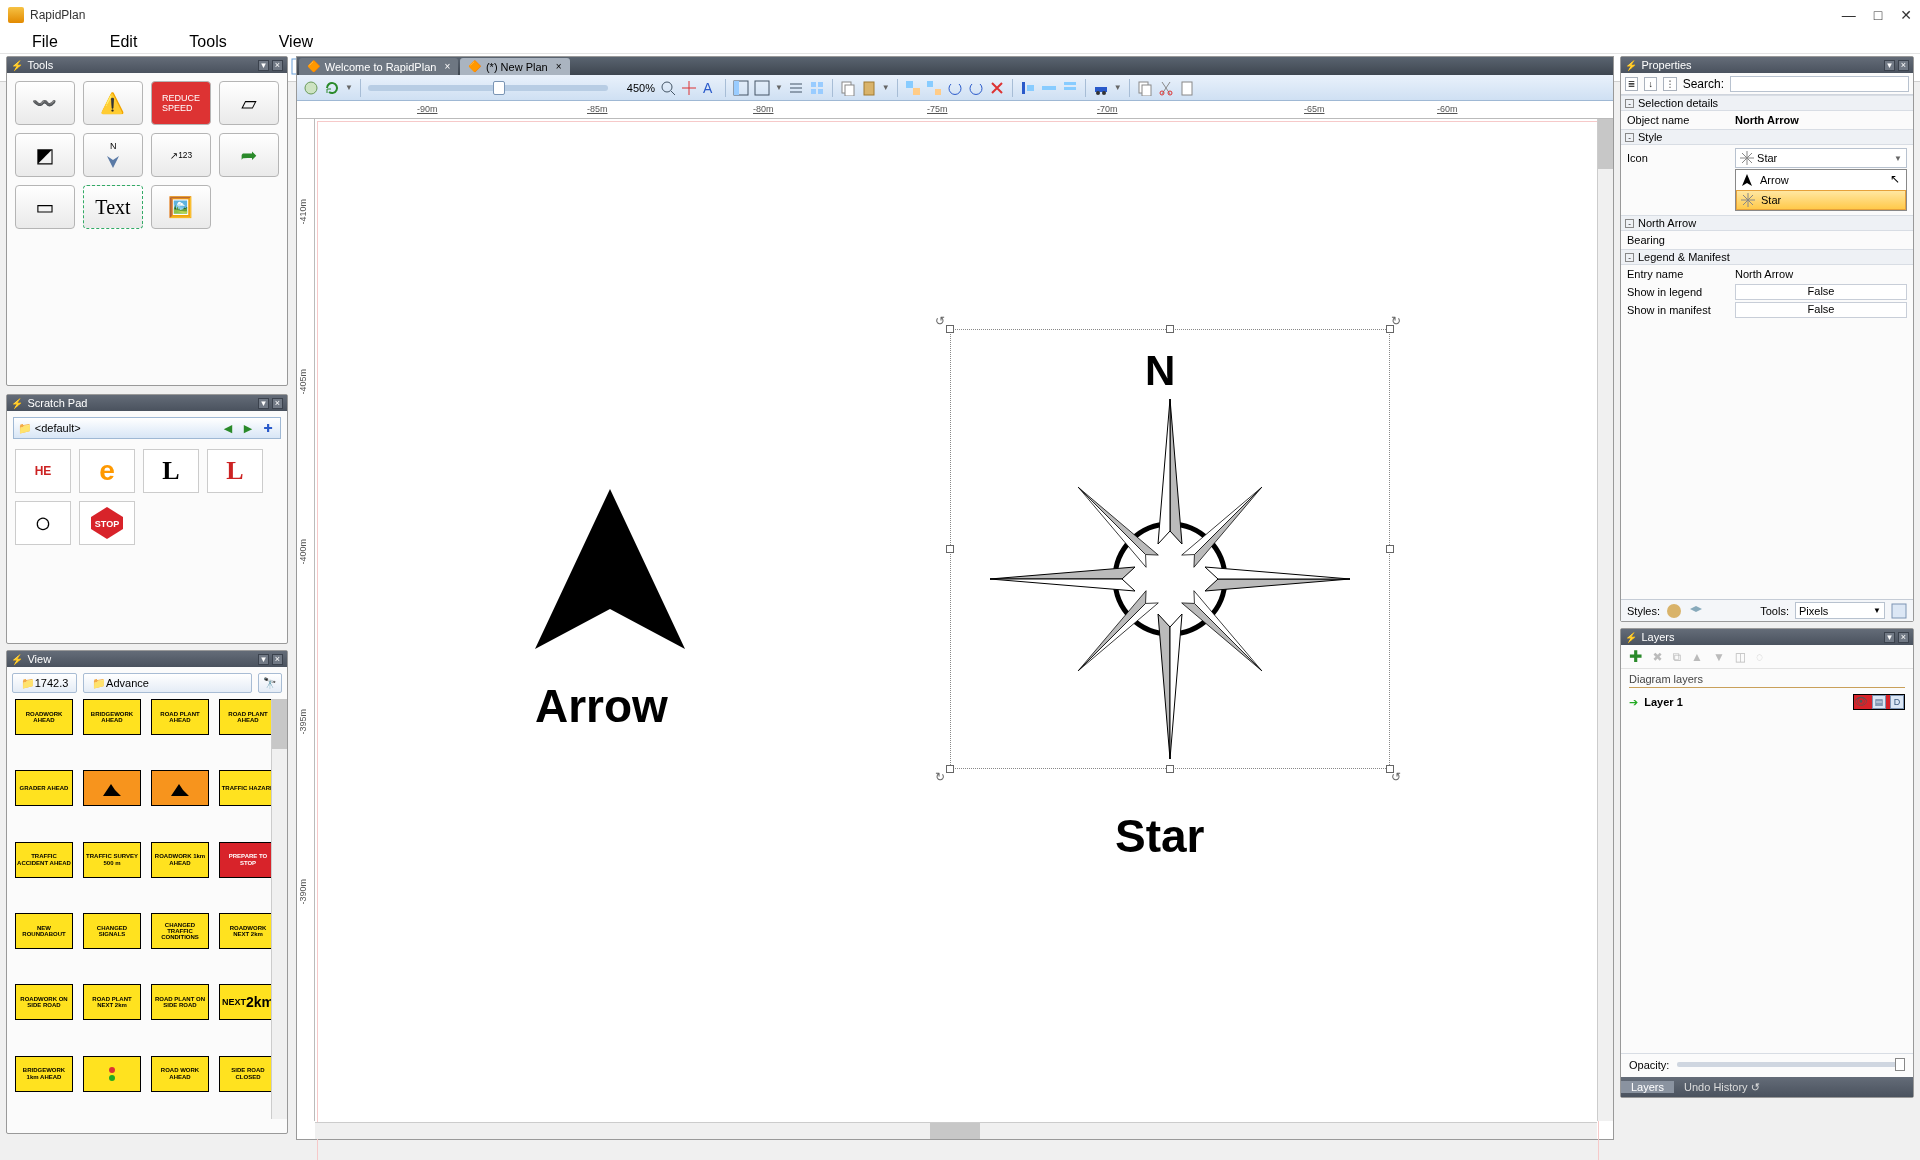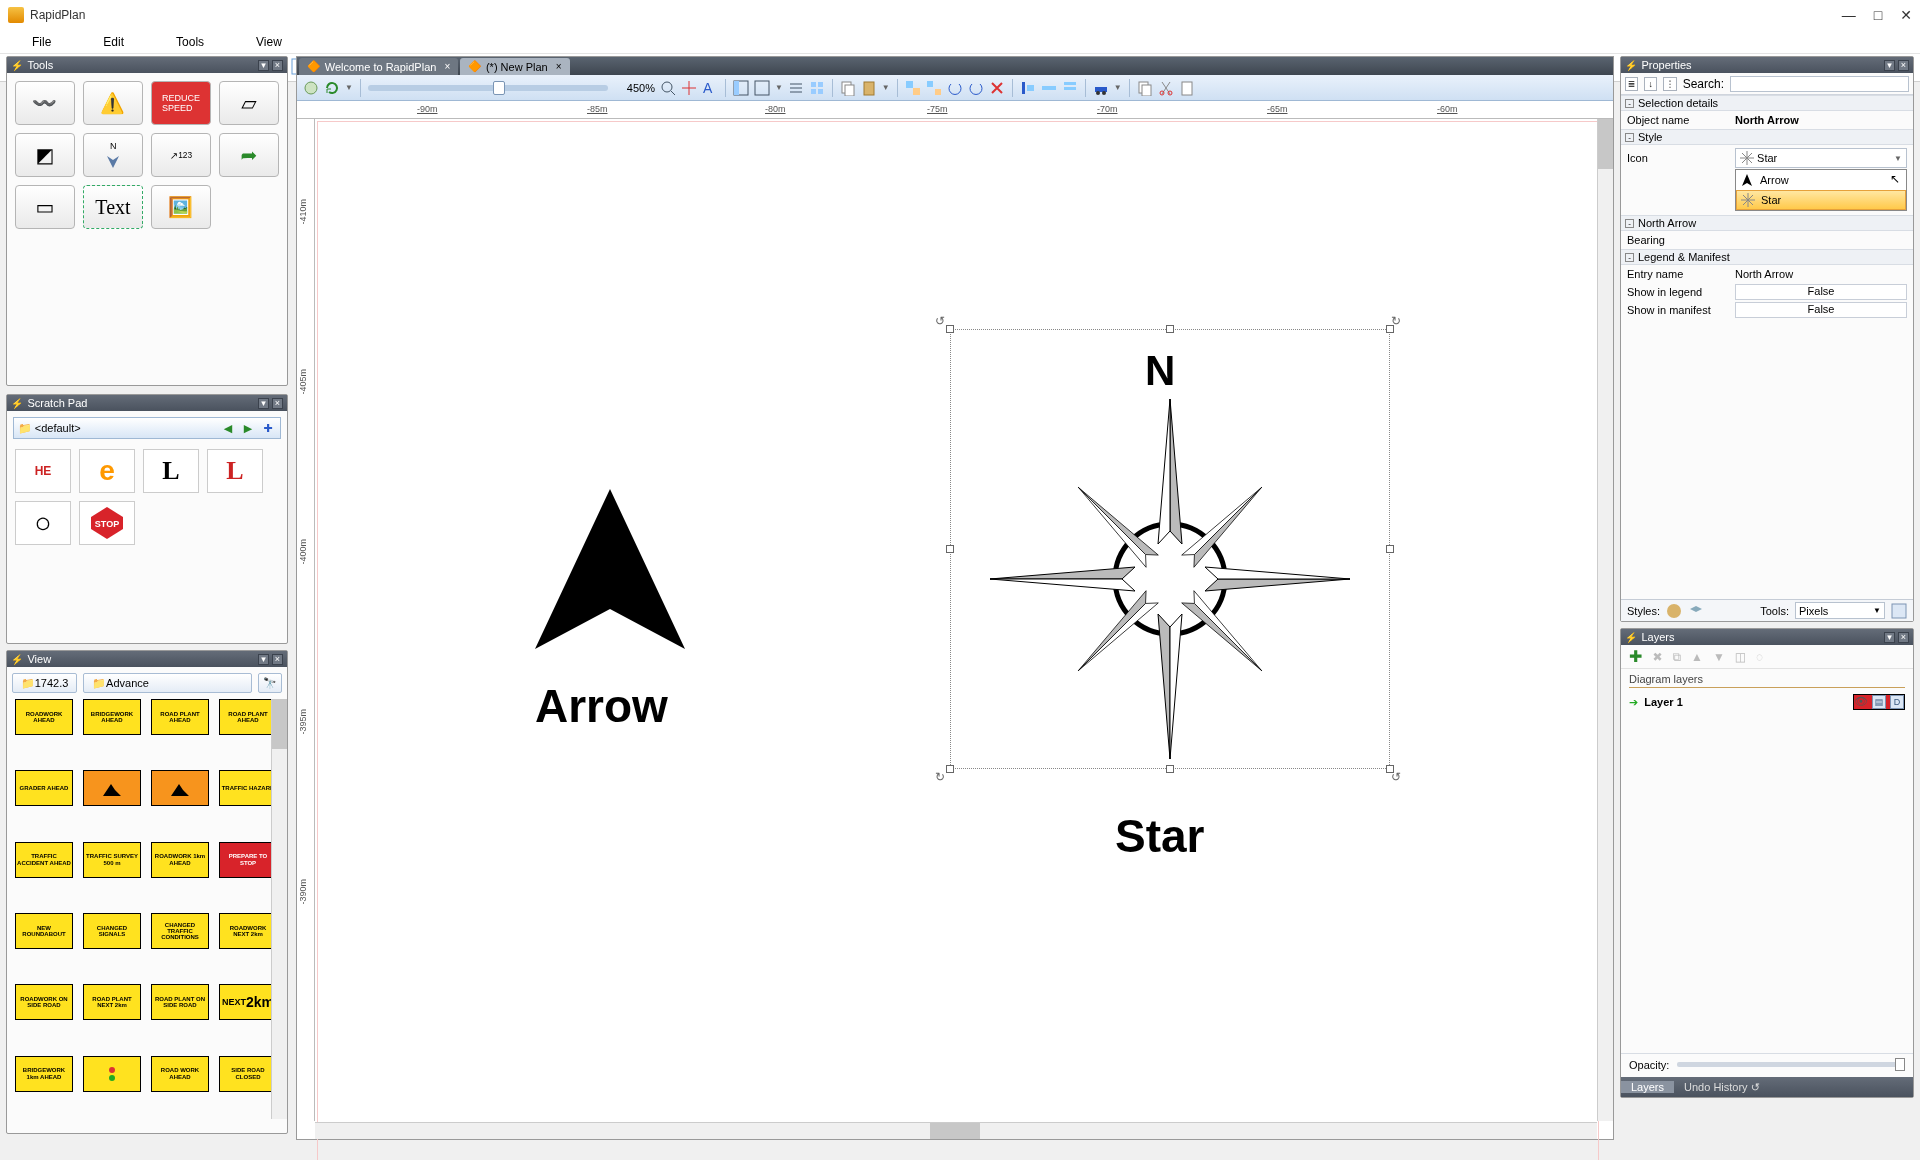--- a/index.html
+++ b/index.html
@@ -7,21 +7,21 @@
 
 
 #titlebar { height: 30px; background: #fff; display: flex; align-items: center; padding: 0 8px; }
 #titlebar .app-icon { width: 16px; height: 16px; background: linear-gradient(#f6c244,#e28a00); border-radius: 2px; margin-right: 6px; }
 #titlebar .title { font-size: 12px; color: #333; }
 #titlebar .winbtns { margin-left: auto; display: flex; gap: 18px; font-size: 14px; color: #333; }
 #titlebar .winbtns span { cursor: default; }
 
 
 #menubar { height: 24px; background: #fff; display: flex; align-items: center; padding: 0 6px; border-bottom: 1px solid #e4e4e4; }
-.menuitem { padding: 2px 26px; font-size: 12px; }
+.menuitem { padding: 2px 26px; font-size: 16px; }
 
 
 #maintb { height: 28px; background: #fff; display: flex; align-items: center; gap: 4px; padding: 0 6px 2px 290px; border-bottom: 1px solid #d0d0d0; }
 .tbicon { width: 18px; height: 18px; display: inline-block; }
 
 
 .panel { position: absolute; background: #fbfbfb; border: 1px solid #999; border-radius: 2px; }
 .panel-hd { height: 16px; background: linear-gradient(#646c78,#4a525e); color: #fff; font-size: 11px; display: flex; align-items: center; padding: 0 4px; }
 .panel-hd .lightning { color: #ffb01f; margin-right: 4px; font-size: 10px;}
 .panel-hd .ctl { margin-left: auto; display:flex; gap:3px;}
@@ -403,24 +403,24 @@
         <circle cx="4" cy="13" r="2" fill="none" stroke="#d33"></circle>
         <circle cx="12" cy="13" r="2" fill="none" stroke="#d33"></circle>
       </svg>
     <svg class="cicon">
         <rect x="3" y="2" width="10" height="13" fill="#fff" stroke="#888"></rect>
       </svg>
   </div>
   <div id="rulertop">
     <span style="left:120px">-90m</span>
     <span style="left:290px">-85m</span>
-    <span style="left:468px">-80m</span>
+    <span style="left:456px">-80m</span>
     <span style="left:630px">-75m</span>
     <span style="left:800px">-70m</span>
-    <span style="left:970px">-65m</span>
+    <span style="left:1007px">-65m</span>
     <span style="left:1140px">-60m</span>
   </div>
   <div id="rulerleft">
     <span style="top:80px">-410m</span>
     <span style="top:250px">-405m</span>
     <span style="top:420px">-400m</span>
     <span style="top:590px">-395m</span>
     <span style="top:760px">-390m</span>
   </div>
   <div id="canvas">

